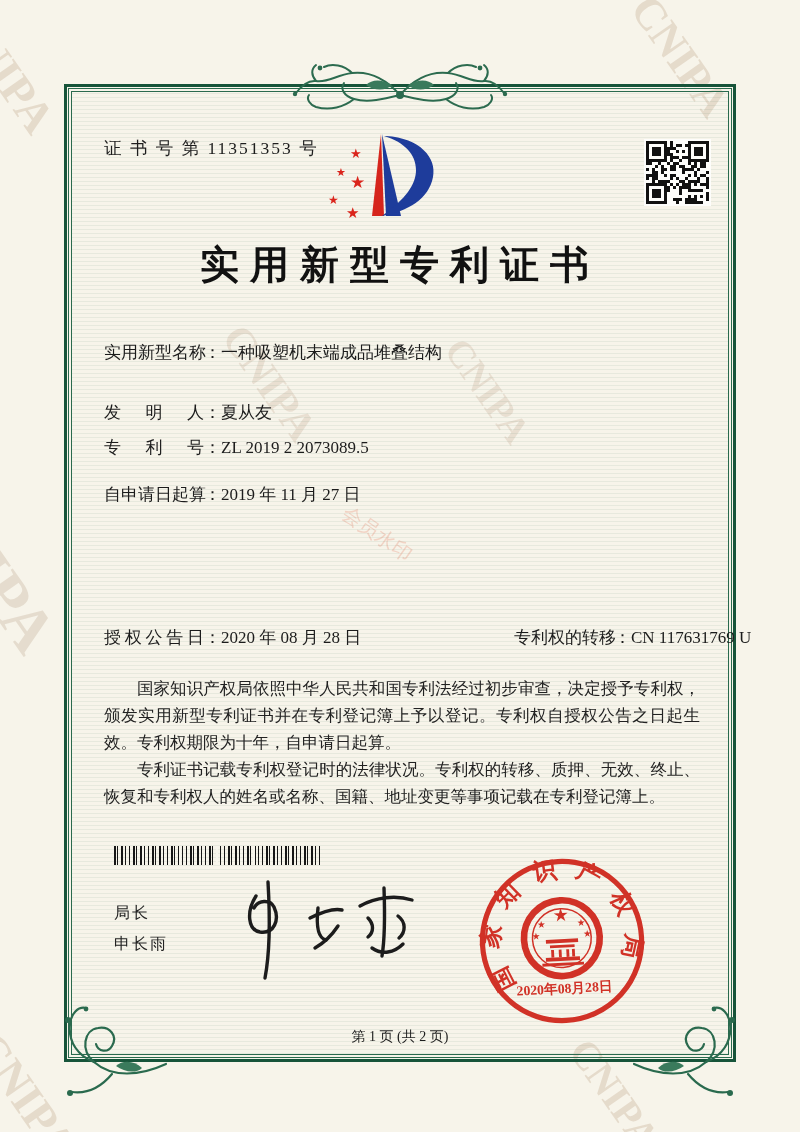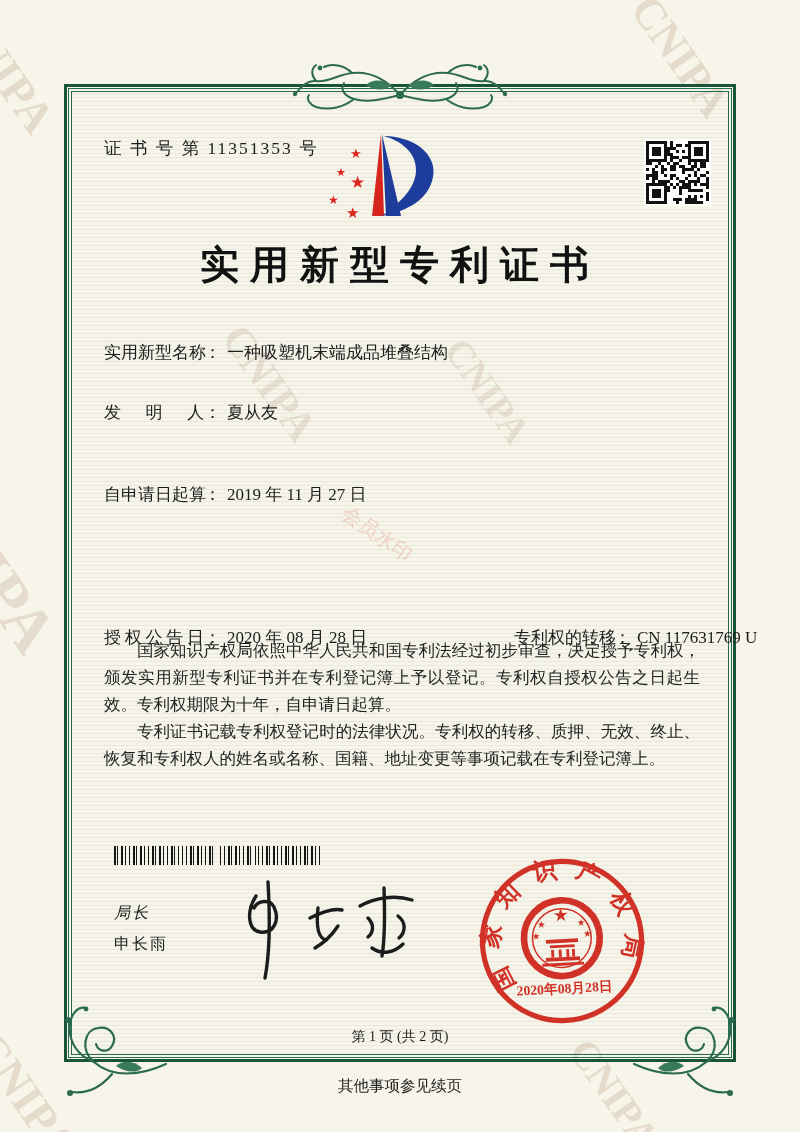--- a/index.html
+++ b/index.html
@@ -25,35 +25,35 @@
   
   .cert-no{position:absolute;left:104px;top:136px;font-size:17.5px;letter-spacing:2px;color:#1d1d1d;}
   .logo{position:absolute;left:322px;top:126px;}
   .qr{position:absolute;left:644px;top:139px;width:63px;height:63px;display:grid;
       grid-template-columns:repeat(21,3px);grid-template-rows:repeat(21,3px);background:#fdfdfb;padding:2px;}
   .title{position:absolute;left:64px;top:238px;width:672px;text-align:center;font-size:39px;font-weight:700;
          letter-spacing:11px;color:#111;}
   
   .frow{position:absolute;left:104px;font-size:17px;color:#1c1c1c;white-space:nowrap;}
   .flabel{display:inline-block;width:100px;text-align:justify;text-align-last:justify;vertical-align:bottom;}
-  .fval{margin-left:6px;}
+  .fval{}
   .grant2{position:absolute;left:410px;top:0;}
   
-  .paras{position:absolute;left:104px;top:637px;width:596px;font-size:16.5px;line-height:27px;color:#222;
+  .paras{position:absolute;left:104px;top:675px;width:596px;font-size:16.5px;line-height:27px;color:#222;
          text-align:justify;}
   .paras p{margin:0;text-indent:2em;}
   
   .barcode{position:absolute;left:114px;top:846px;width:206px;height:19px;
     background:
       repeating-linear-gradient(90deg,transparent 0 28px,#f7f5ec 28px 30px,transparent 30px 37px),
       repeating-linear-gradient(90deg,#161616 0 2px,transparent 2px 3px,#161616 3px 4px,transparent 4px 7px,
         #161616 7px 9px,transparent 9px 11px,#161616 11px 12px,transparent 12px 15px,#161616 15px 16px,transparent 16px 19px);}
   
   .signer-title{position:absolute;left:114px;top:903px;font-family:"Liberation Sans","DejaVu Sans",sans-serif;
-      font-size:16px;font-weight:500;color:#222;letter-spacing:2px;font-style:italic;}
+      font-size:16px;font-weight:500;color:#222;letter-spacing:2px;}
   .signer-name{position:absolute;left:114px;top:934px;font-family:"Liberation Sans","DejaVu Sans",sans-serif;
       font-size:16px;font-weight:500;color:#222;letter-spacing:2px;}
   .signature{position:absolute;left:222px;top:876px;}
   .seal{position:absolute;left:472px;top:851px;opacity:.93;transform:rotate(-3deg);}
   
   .page-info{position:absolute;left:64px;top:1028px;width:672px;text-align:center;font-size:14px;color:#1d1d1d;}
   .footer-note{position:absolute;left:0;top:1076px;width:800px;text-align:center;font-size:15.5px;color:#222;}
   .orn-top{position:absolute;left:283px;top:55px;}
   .orn-bl{position:absolute;left:50px;top:1004px;transform:scaleX(-1);}
   .orn-br{position:absolute;left:630px;top:1004px;}
@@ -576,20 +576,23 @@
       <div style="background: transparent;"></div>
     </div>
 
   <div class="title">实用新型专利证书</div>
 
   <div class="frow" style="top:341px">
     <span class="flabel">实用新型名称</span><span>：</span><span class="fval">一种吸塑机末端成品堆叠结构</span>
   </div>
   <div class="frow" style="top:401px">
     <span class="flabel">发明人</span><span>：</span><span class="fval">夏从友</span>
+  </div>
+  <div class="frow" style="top:436px">
+    <span class="flabel">专利号</span><span>：</span><span class="fval">ZL 2019 2 2073089.5</span>
   </div>
   <div class="frow" style="top:483px">
     <span class="flabel">自申请日起算</span><span>：</span><span class="fval">2019 年 11 月 27 日</span>
   </div>
   <div class="frow" style="top:626px">
     <span class="flabel">授权公告日</span><span>：</span><span class="fval">2020 年 08 月 28 日</span>
     <span class="grant2">
       <span class="flabel">专利权的转移</span><span>：</span><span class="fval">CN 117631769 U</span>
     </span>
   </div>
@@ -639,15 +642,14 @@
       <rect x="91" y="104" width="3" height="8"></rect>
       <rect x="99" y="104" width="3" height="8"></rect>
       <rect x="105" y="104" width="3" height="8"></rect>
       <rect x="77" y="112" width="36" height="4"></rect>
       <rect x="73" y="118" width="44" height="3"></rect>
     </g>
     <text x="95" y="150" font-size="14.5" font-weight="700" fill="#cf2419" text-anchor="middle">2020年08月28日</text>
   </svg>
 
   <div class="page-info">第 1 页 (共 2 页)</div>
-  <div class="footer-note">其他事项参见续页</div>
 
 </div>
 
 </body></html>

